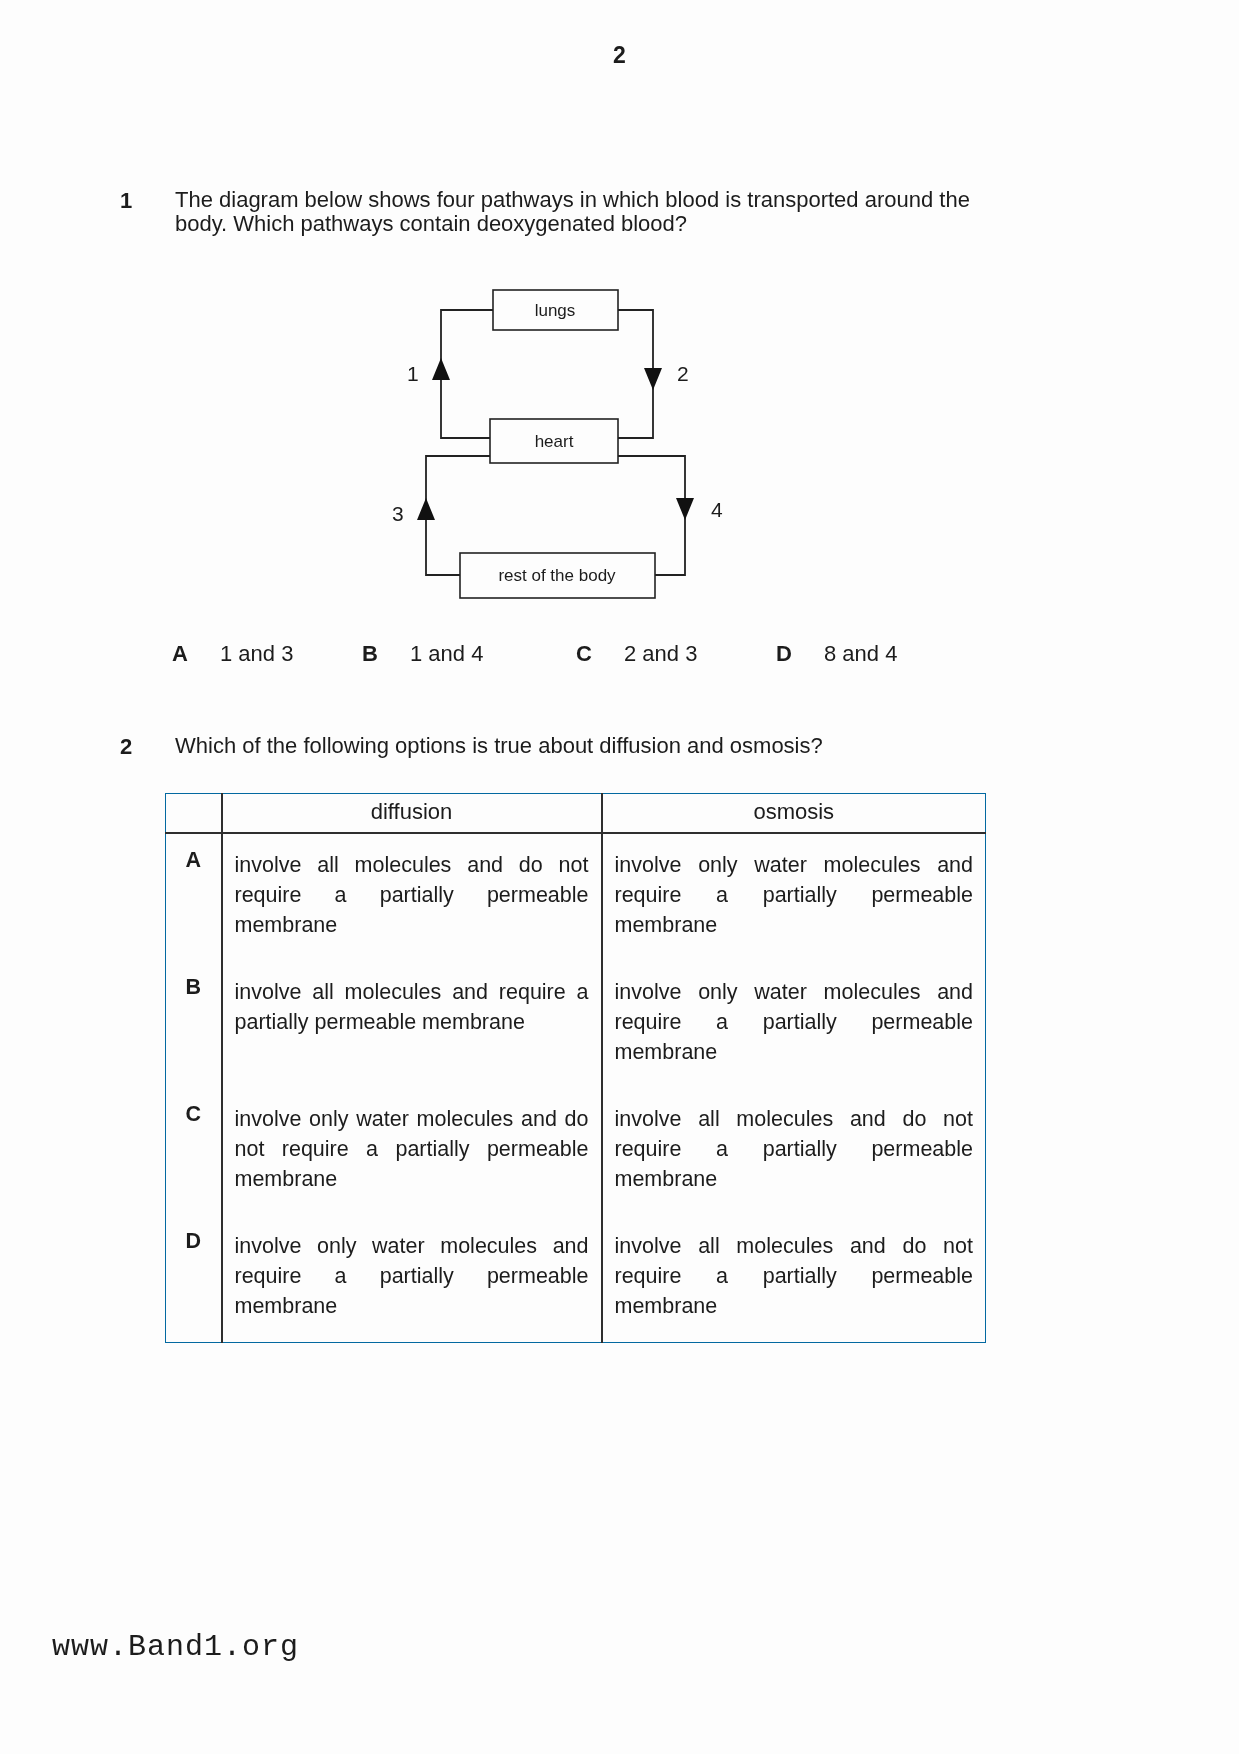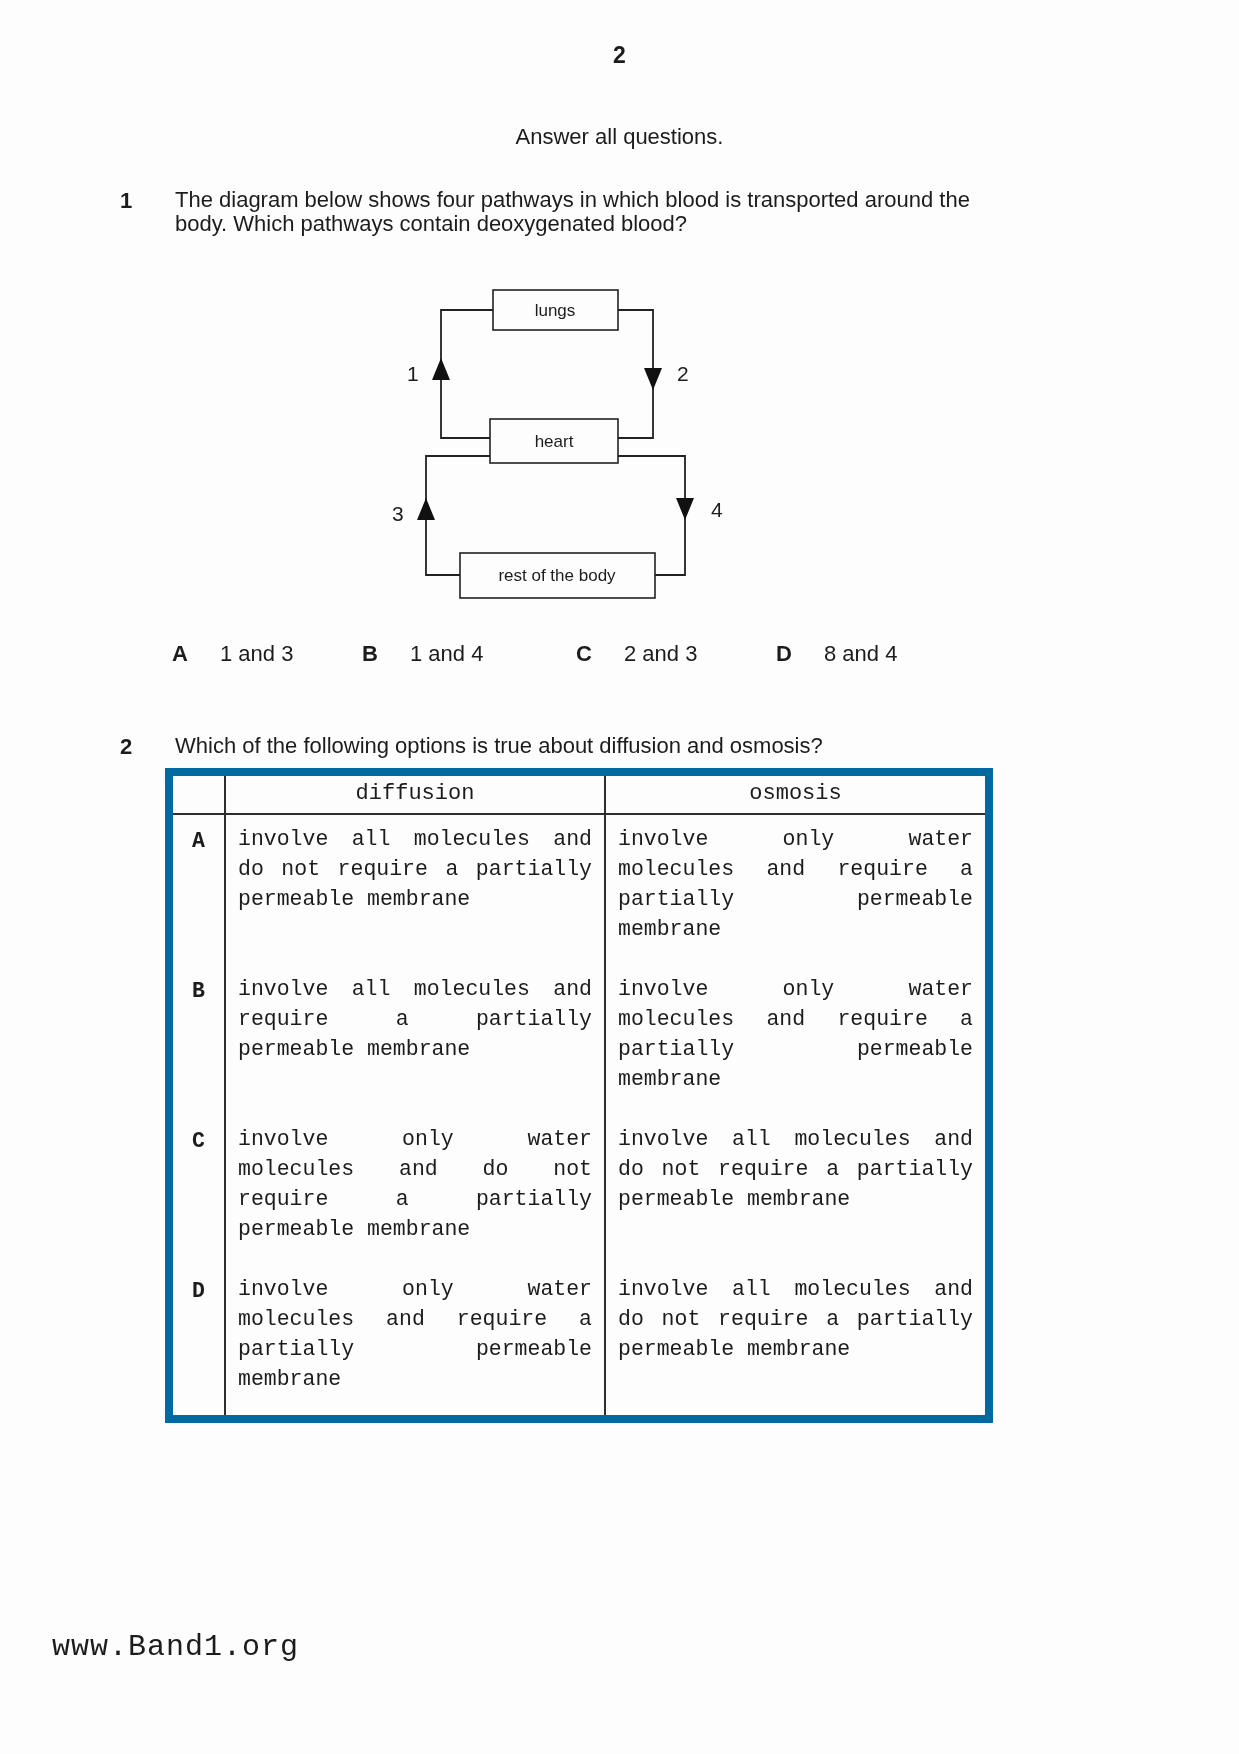--- a/index.html
+++ b/index.html
@@ -29,58 +29,56 @@
   .diag-label { font-family:"Liberation Sans", sans-serif; font-size:17px; fill:#1c1c1c; }
   .diag-num { font-family:"Liberation Sans", sans-serif; font-size:21px; fill:#1c1c1c; }
 
   .options-row { position:absolute; top:641px; left:0; width:100%; height:34px; }
   .option { position:absolute; display:flex; font-size:22px; }
   .opt-a { left:172px; } .opt-b { left:362px; } .opt-c { left:576px; } .opt-d { left:776px; }
   .opt-letter { font-weight:bold; width:48px; }
   .opt-text { white-space:nowrap; }
 
   .q2-table {
-    position:absolute; left:165px; top:768px; width:820px;
+    position:absolute; left:165px; top:793px; width:820px;
     border-collapse:collapse; table-layout:fixed;
-    border:8px solid #0369a1;
+    border:1px solid #0369a1;
     font-size:21.5px;
-    font-family:Liberation Mono, monospace;
   }
   .q2-table col.col-letter { width:56px; }
   .q2-table col.col-diff   { width:380px; }
   .q2-table col.col-osmo   { width:384px; }
   .q2-table thead th {
     font-weight:normal; text-align:center;
     padding:5px 0 7px; font-size:22px;
     border-bottom:2px solid #2e2e2e;
   }
   .sep { border-left:2px solid #2e2e2e; }
   .q2-table td {
     vertical-align:top;
-    padding:9px 12px 21px;
+    padding:16px 12px 21px;
     line-height:30px;
     text-align:justify;
   }
   .q2-table td.letter-cell {
     text-align:center; font-weight:bold; padding:11px 0 0;
   }
 
   .footer-url {
     position:absolute; left:52px; top:1630px;
     font-family:"Liberation Mono", monospace;
     font-size:30px; letter-spacing:1px;
   }
 </style>
 </head>
 <body>
 
 <div class="page">
 
   <div class="centered page-number">2</div>
-  <div class="centered section-instruction">Answer all questions.</div>
 
   <span class="q-num" style="top:188px">1</span>
   <p class="q-text" style="top:188px">The diagram below shows four pathways in which blood is transported around the body. Which pathways contain deoxygenated blood?</p>
 
   <div class="diagram-wrap">
     <svg width="360" height="322" viewBox="0 0 360 322">
 
       <polyline class="diag-line" points="110,24 58,24 58,152 107,152"></polyline>
       <polyline class="diag-line" points="235,24 270,24 270,152 235,152"></polyline>
       <polyline class="diag-line" points="107,170 43,170 43,289 77,289"></polyline>

